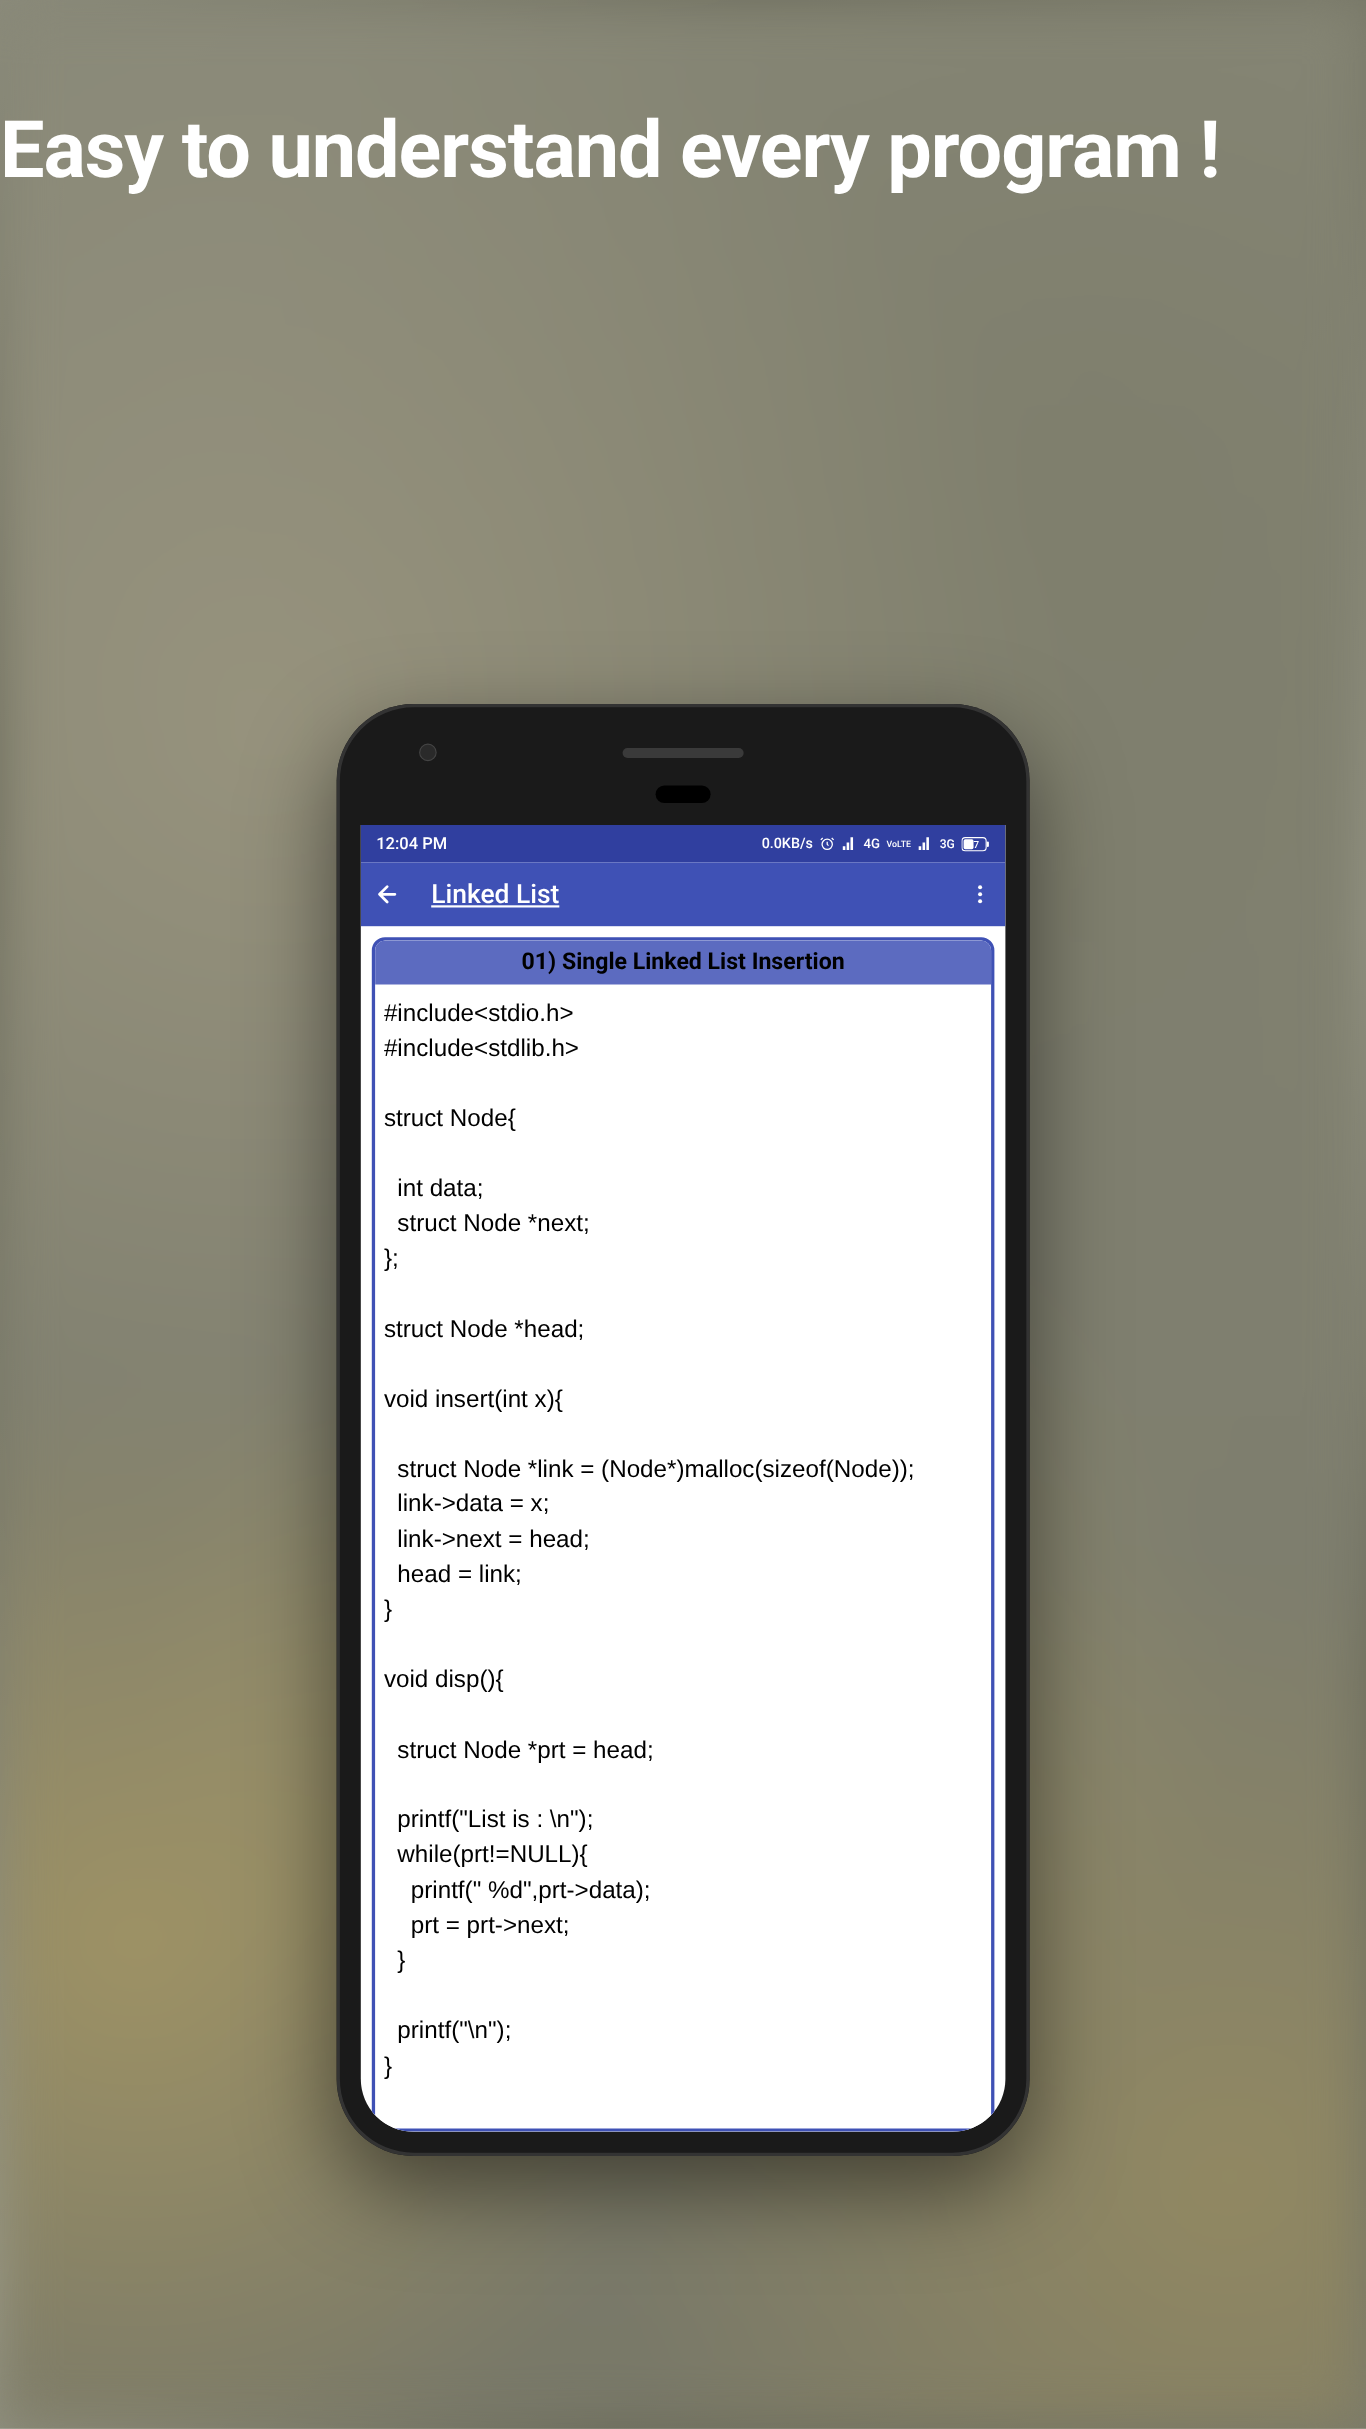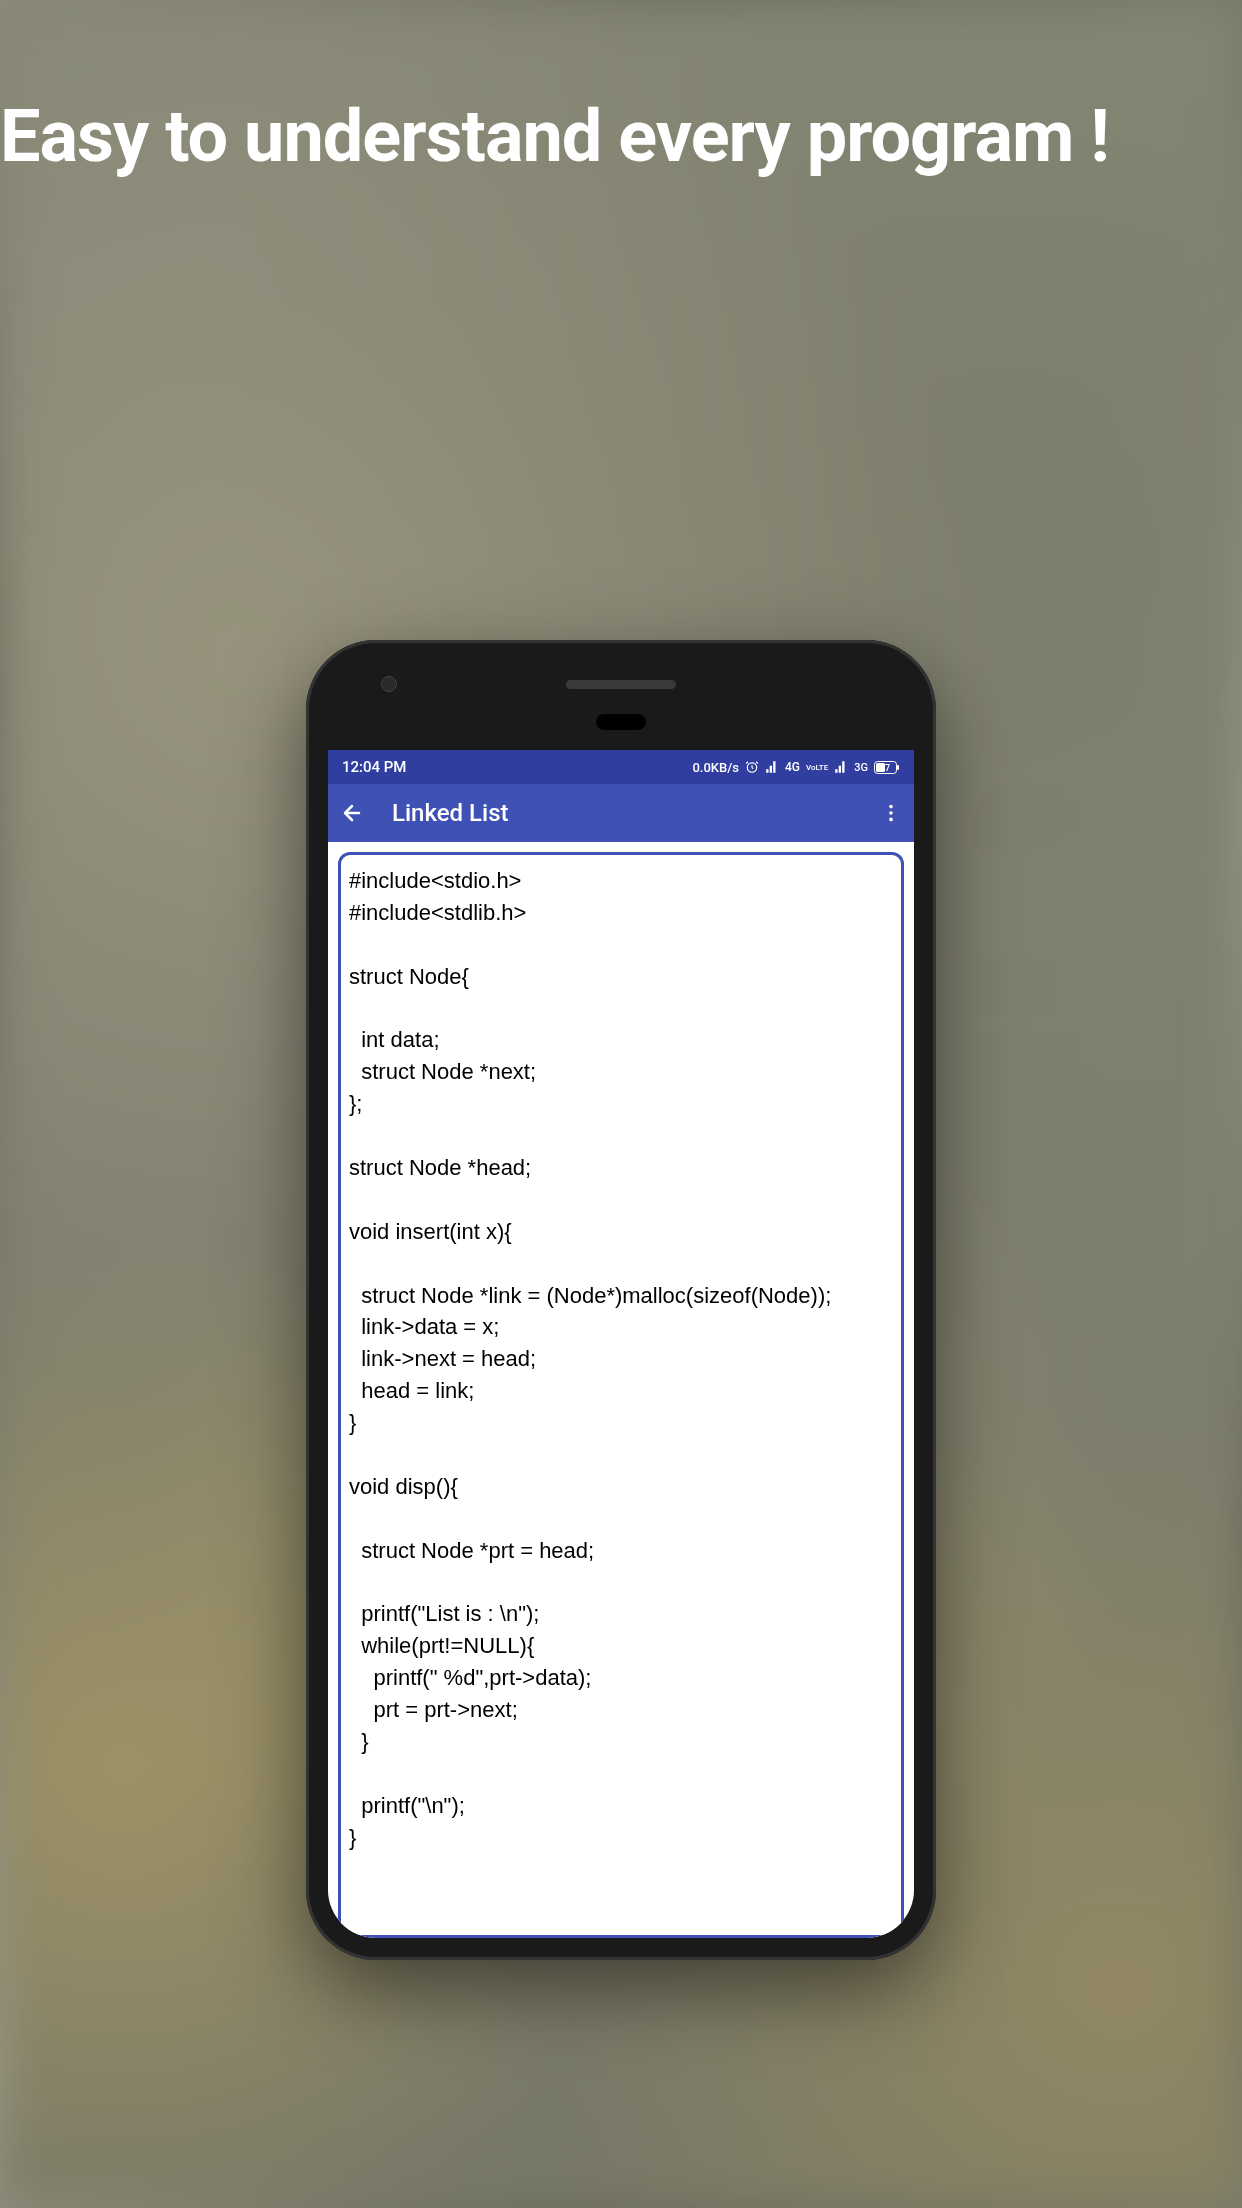--- a/index.html
+++ b/index.html
@@ -113,20 +113,21 @@
 .appbar {
   height: 58px;
   background: #3f51b5;
   color: #fff;
   display: flex;
   align-items: center;
   padding: 0 12px;
   gap: 28px;
   font-size: 24px;
   font-weight: 500;
+  text-decoration: underline;
 }
 .appbar-title { flex: 1; }
 .appbar svg { display: block; }
 .content-area {
   padding: 10px 10px 0 10px;
   height: calc(100% - 92px);
   overflow: hidden;
 }
 .card {
   background: #fff;
@@ -205,20 +206,21 @@
           <svg width="22" height="22" viewBox="0 0 24 24" fill="#fff">
               <circle cx="12" cy="5" r="2"></circle>
               <circle cx="12" cy="12" r="2"></circle>
               <circle cx="12" cy="19" r="2"></circle>
             </svg>
         </span>
       </div>
 
       <div class="content-area">
         <div class="card">
+          <div class="card-header">01) Single Linked List Insertion</div>
           <div class="code-block">#include&lt;stdio.h&gt;
 #include&lt;stdlib.h&gt;
 
 struct Node{
 
   int data;
   struct Node *next;
 };
 
 struct Node *head;

